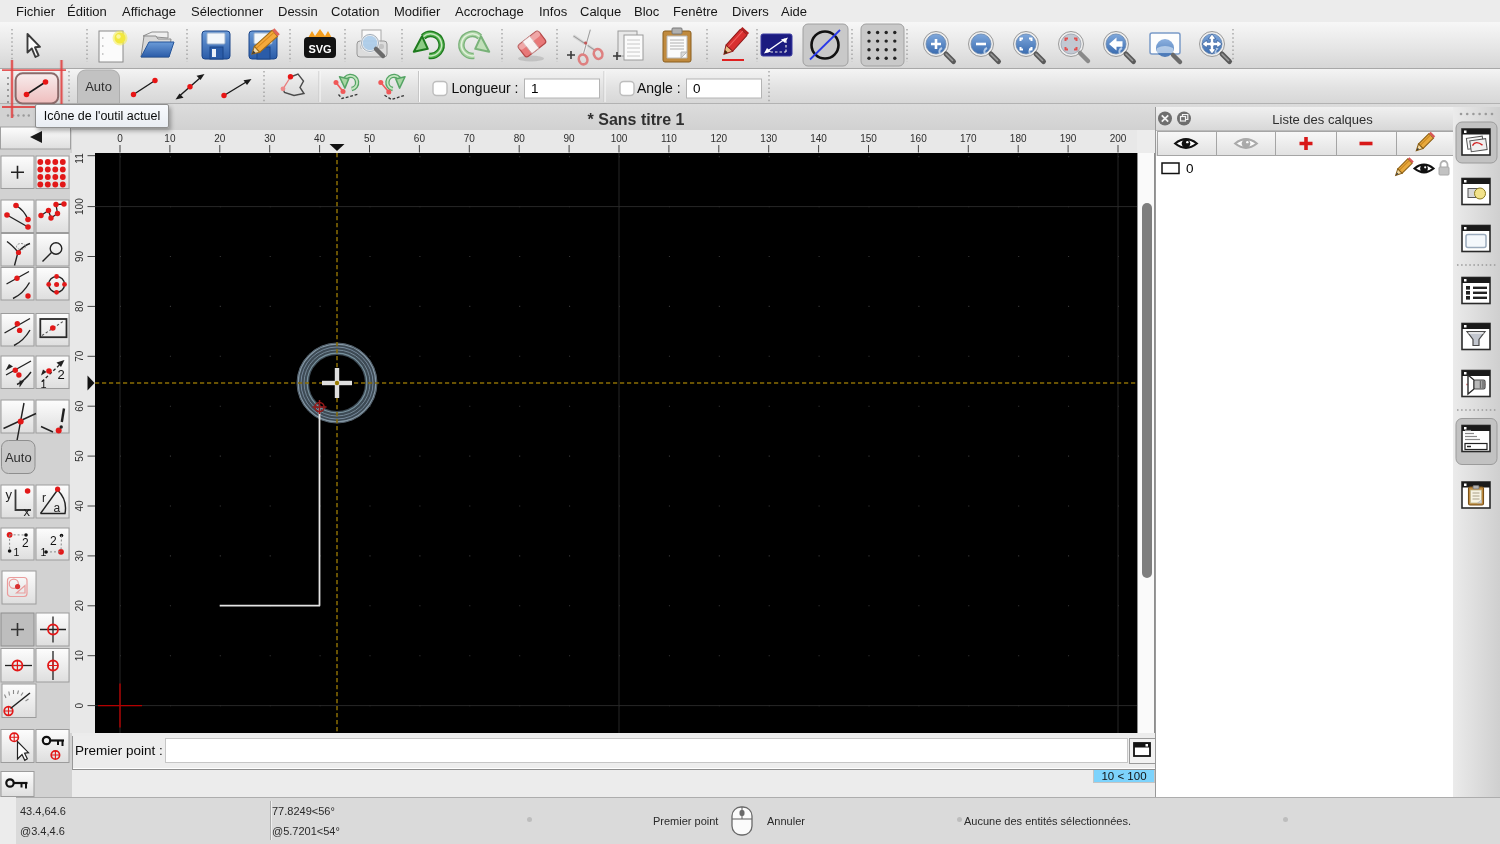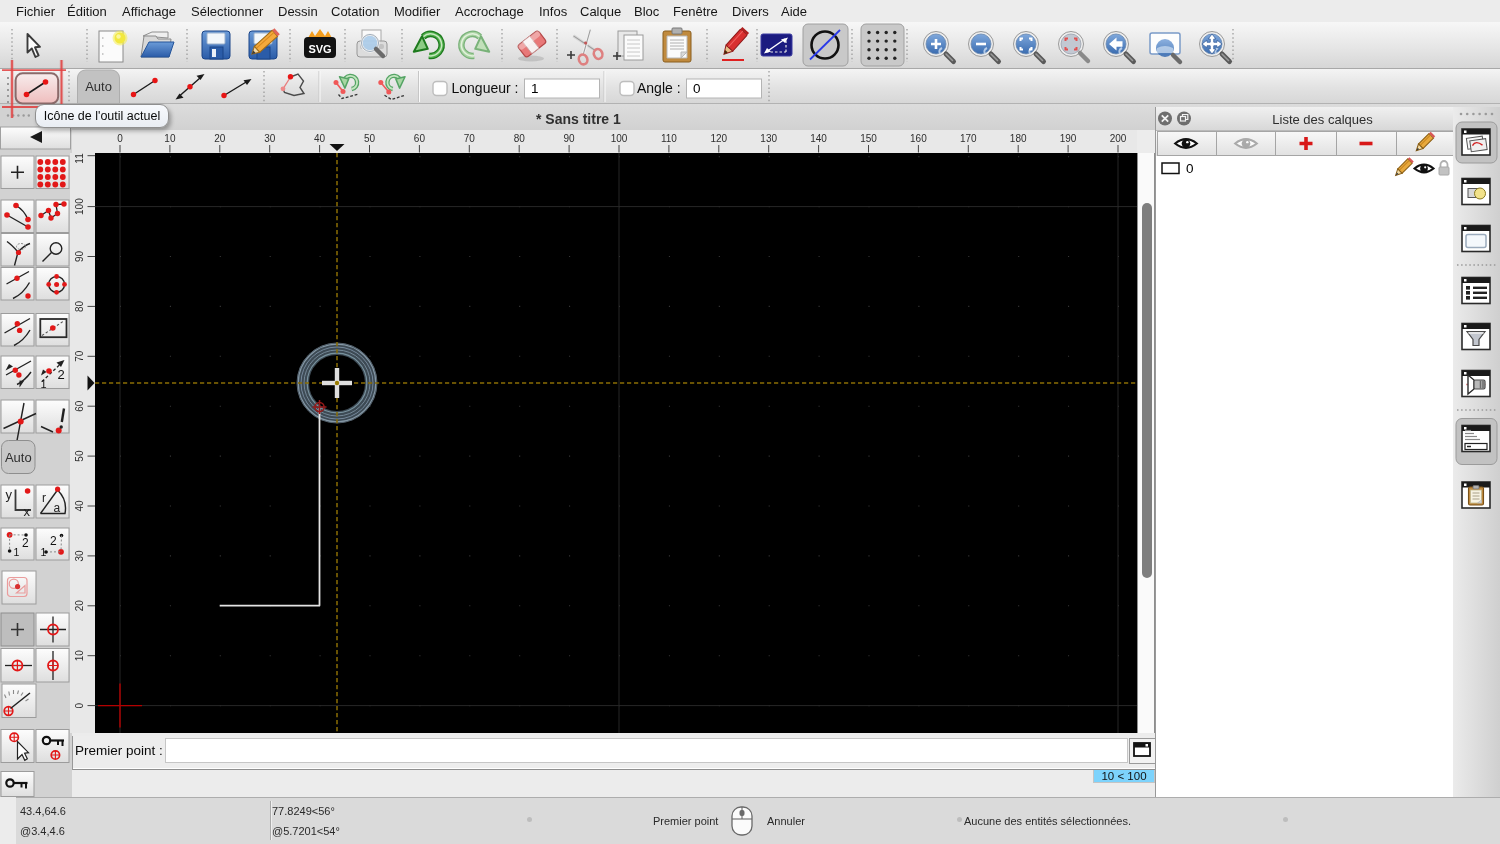--- a/index.html
+++ b/index.html
@@ -2,22 +2,22 @@
 <html><head><meta charset="utf-8">
 <style>
 html,body{margin:0;padding:0;width:1500px;height:844px;overflow:hidden;background:#ECECEC;
 font-family:"Liberation Sans",sans-serif;}
 .abs{position:absolute;}
 #menubar{left:0;top:0;width:1500px;height:22px;background:#ECECEC;}
 #menubar span{position:absolute;top:4px;font-size:13px;color:#161616;}
 #tb1{left:0;top:22px;width:1500px;height:47px;background:linear-gradient(#F7F7F7,#E6E6E6 55%,#D6D6D6);border-bottom:1px solid #A8A8A8;box-sizing:border-box;}
 #tb2{left:0;top:69px;width:1500px;height:35px;background:linear-gradient(#F4F4F4,#E2E2E2 55%,#D7D7D7);border-bottom:1px solid #B2B2B2;box-sizing:border-box;}
 #titlestrip{left:0;top:104px;width:1500px;height:26px;background:linear-gradient(#DCDCDC,#D1D1D1);}
-#titletext{left:536px;top:111px;width:200px;text-align:left;font-size:14px;font-weight:700;color:#303030;}
-#tooltip{left:35px;top:104px;width:132px;height:22px;background:linear-gradient(#F8FAFD,#E9EDF3);border-radius:9px;border:1px solid #8F8F8F;box-shadow:2px 3px 4px rgba(0,0,0,0.3);font-size:12.5px;color:#0a0a0a;line-height:22px;text-align:center;z-index:50;}
+#titletext{left:536px;top:111px;width:200px;text-align:center;font-size:16px;font-weight:700;color:#303030;}
+#tooltip{left:35px;top:104px;width:132px;height:22px;background:linear-gradient(#F8FAFD,#E9EDF3);border-radius:2px;border:1px solid #8F8F8F;box-shadow:2px 3px 4px rgba(0,0,0,0.3);font-size:12.5px;color:#0a0a0a;line-height:22px;text-align:center;z-index:50;}
 #cornerbox{left:72px;top:130px;width:23px;height:23px;background:#E8E8E8;}
 #bstrip{left:72px;top:733px;width:1083px;height:14px;background:#ECECEC;}
 #zoombox{left:1093px;top:769px;width:62px;height:14px;background:#7dd3fc;border:1px solid #C4C4C4;box-sizing:border-box;font-size:11.5px;color:#111;text-align:center;line-height:13px;}
 #cmdline{left:72px;top:746px;width:1083px;height:24px;background:#FFF;border-top:1px solid #999;border-left:1px solid #999;border-bottom:1px solid #8E8E8E;box-sizing:border-box;font-size:14px;padding-left:8px;}
 #cmdline .c1{position:absolute;left:6px;top:4px;color:#1414CC;font-style:italic;font-size:13.5px;}
 #cmdline .c2{position:absolute;left:84px;top:4px;color:#3b82f6;font-size:12px;}
 #inputrow{left:72px;top:736px;width:1083px;height:32px;background:#EDEDED;border-left:1px solid #999;box-sizing:border-box;}
 #inputrow .lbl{position:absolute;left:2px;top:7px;font-size:13.5px;color:#0a0a0a;}
 #inputrow .field{position:absolute;left:92px;top:2px;width:961px;height:23px;background:#FFF;border:1px solid #C6C6C6;}
 #kbbtn{position:absolute;left:1056px;top:2px;width:25px;height:24px;background:#F2F2F2;border:1px solid #9A9A9A;}

